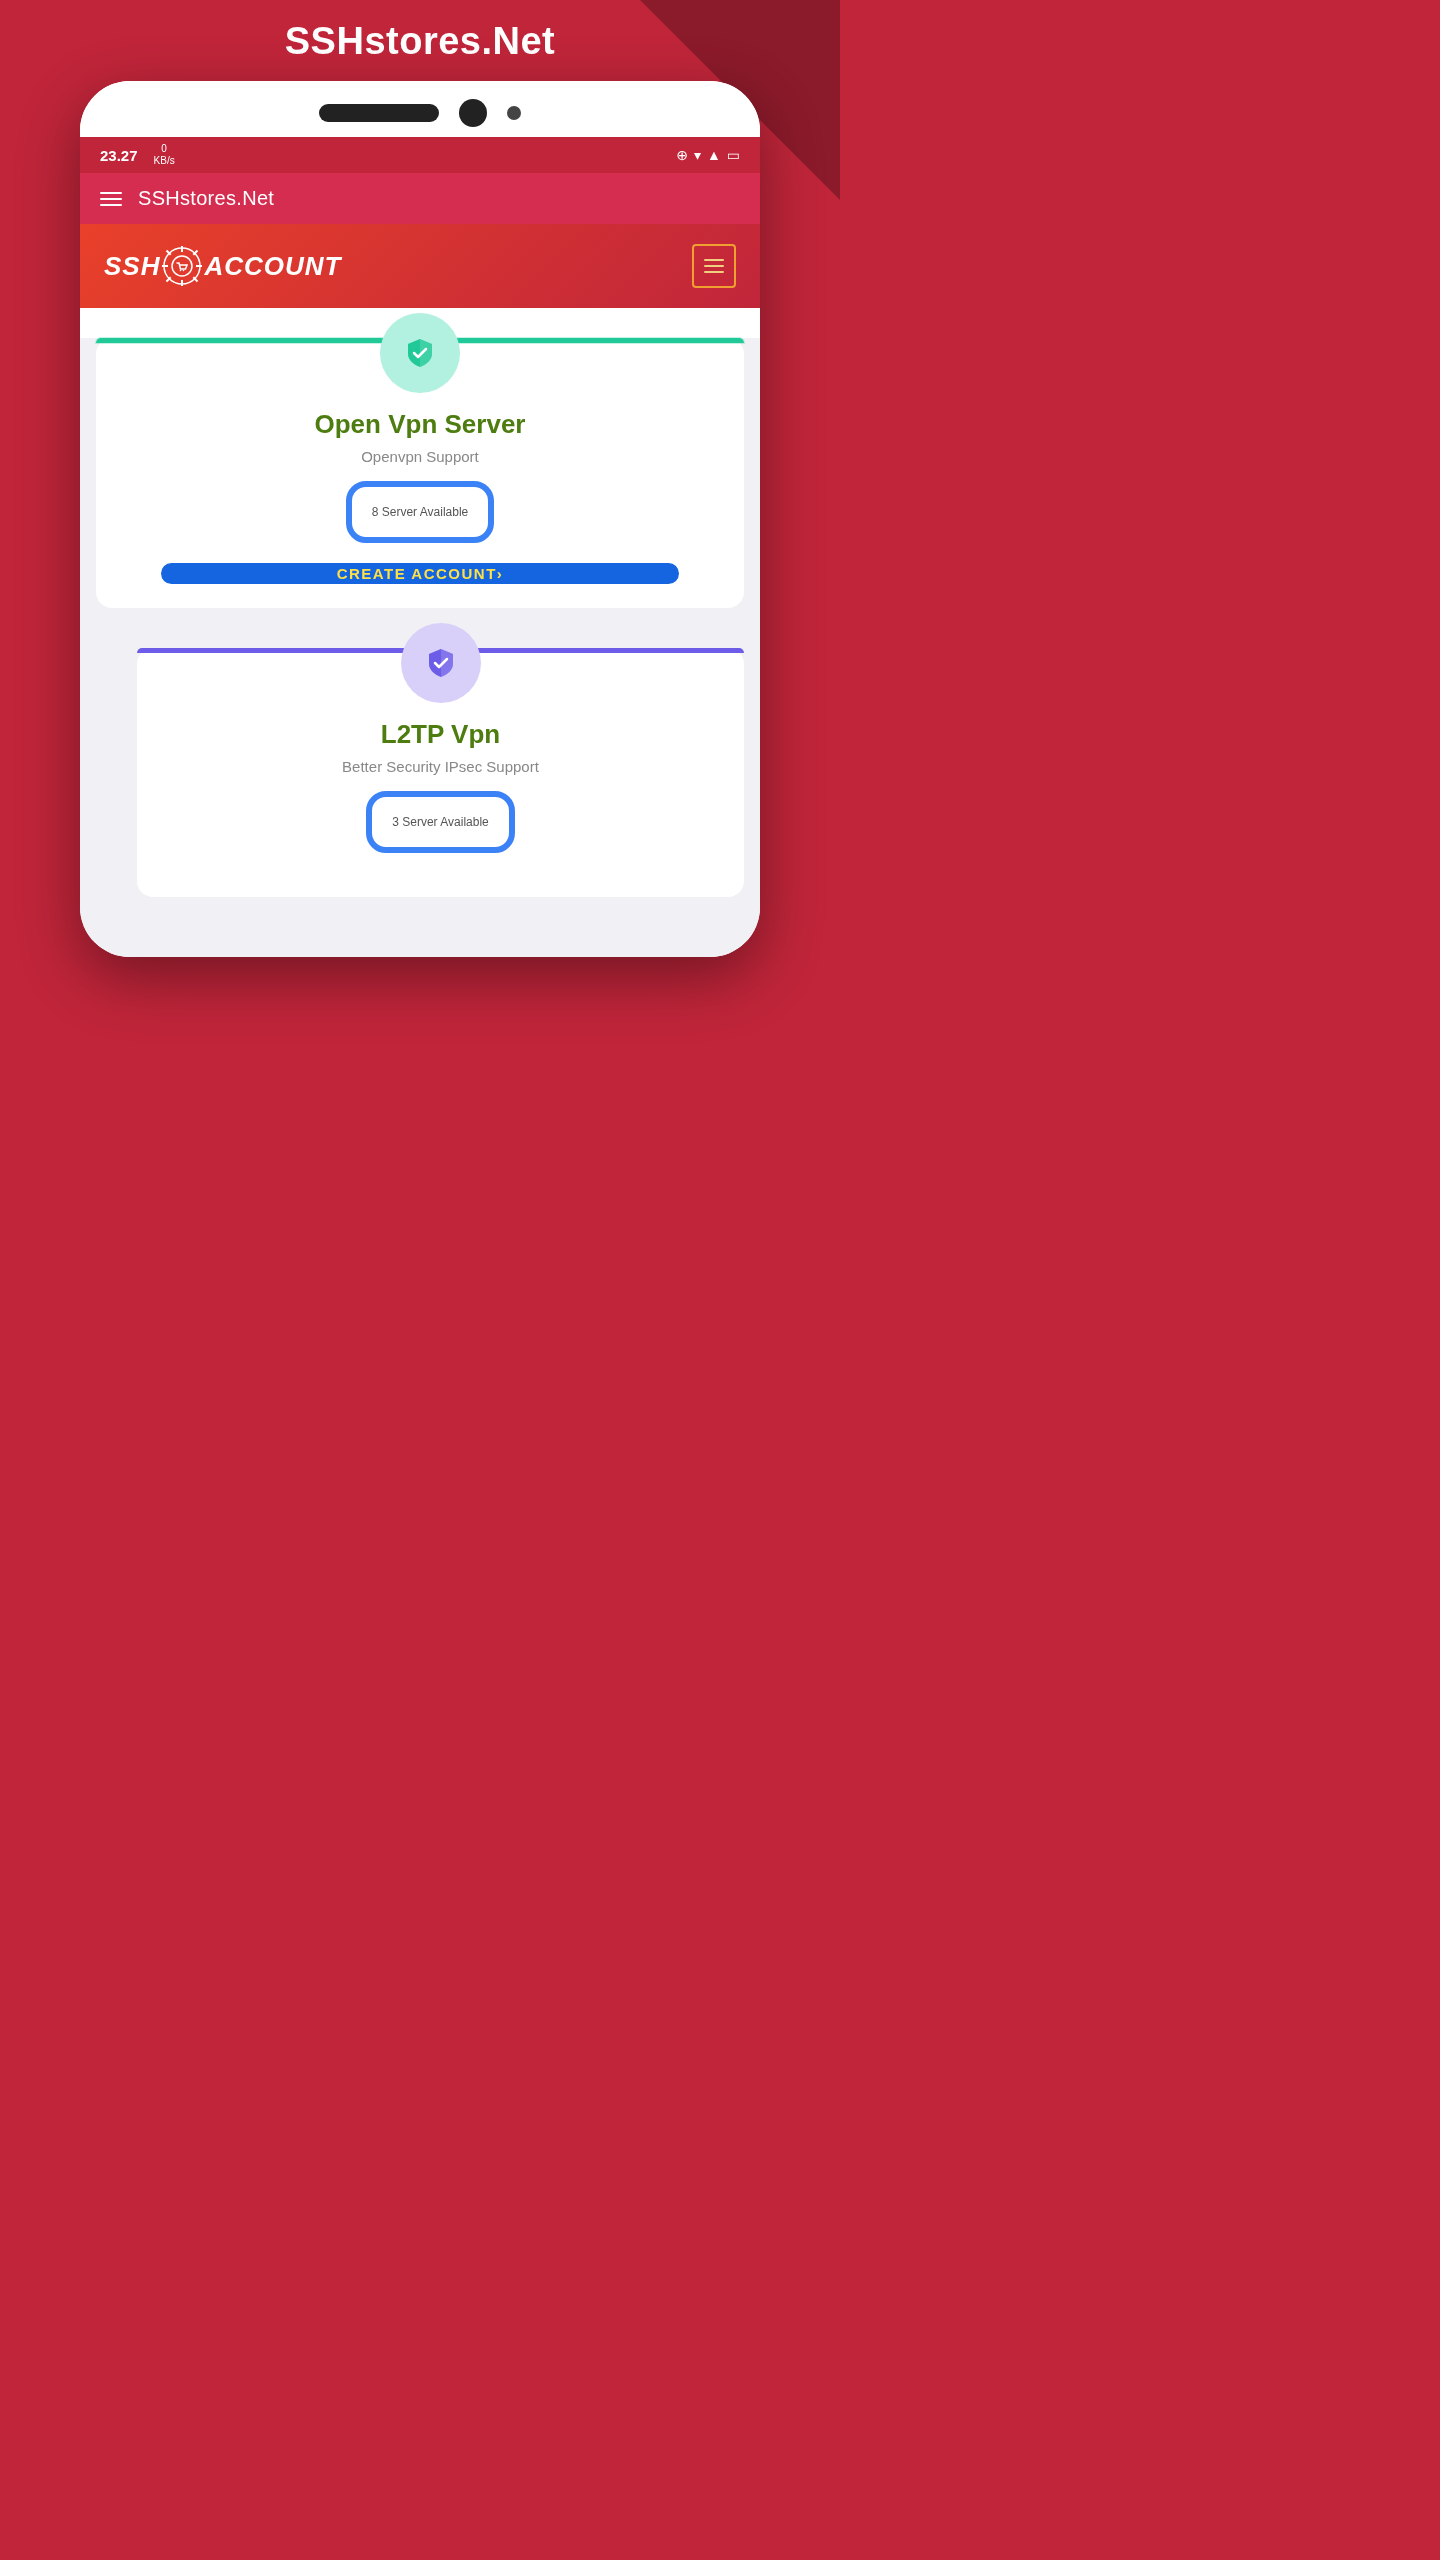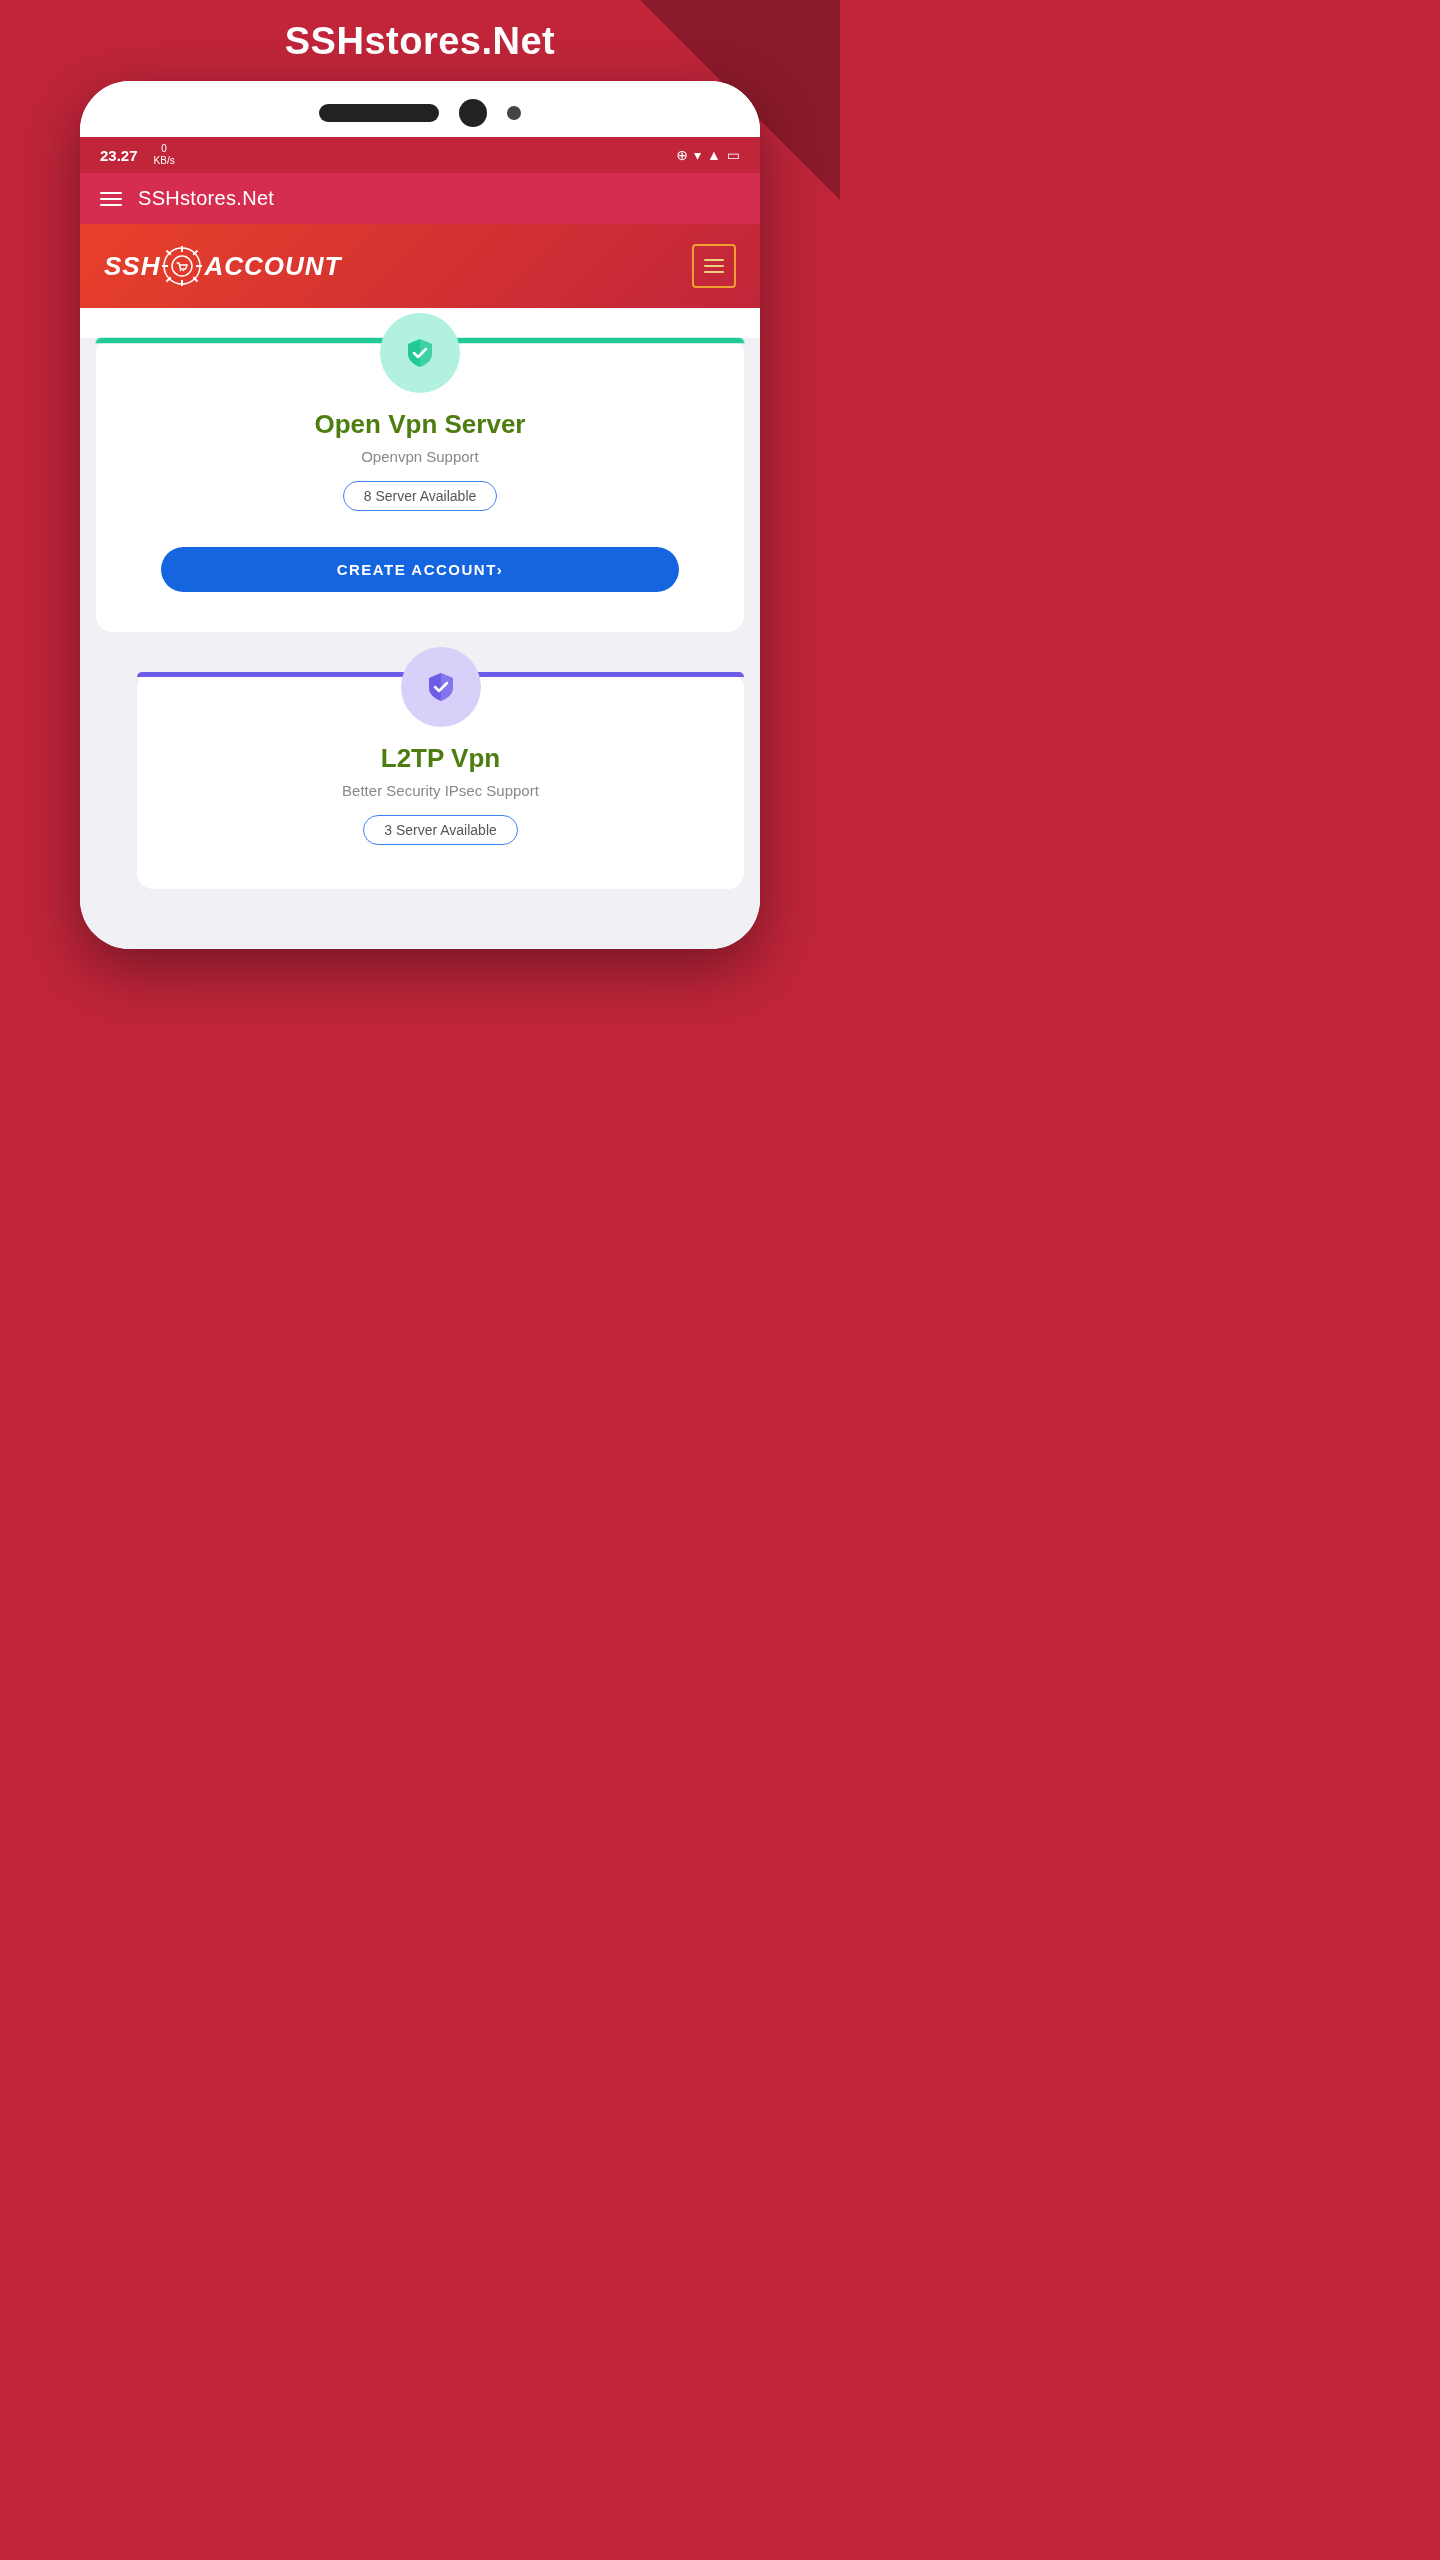--- a/index.html
+++ b/index.html
@@ -264,36 +264,36 @@
     }
 
     .card-subtitle {
       font-size: 15px;
       color: #888;
       margin-bottom: 16px;
     }
 
     .server-badge {
       display: inline-block;
-      border: 1px solid #3b82f6;
+      border: 6px solid #3b82f6;
       border-radius: 20px;
-      padding: 6px 20px;
-      font-size: 14px;
+      padding: 18px 20px;
+      font-size: 12px;
       color: #555;
       margin-bottom: 20px;
     }
 
     .create-btn {
       display: block;
-      margin: 16px auto;
+      margin: 0 auto;
       background: #1565e0;
-      color: #ffffff;
+      color: #fde047;
       border: none;
       border-radius: 30px;
-      padding: 14px 40px;
+      padding: 2px 40px;
       font-size: 15px;
       font-weight: 700;
       letter-spacing: 1.5px;
       cursor: pointer;
       width: 80%;
     }
 
     
     .phone-bottom {
       background: #f0f0f5;

